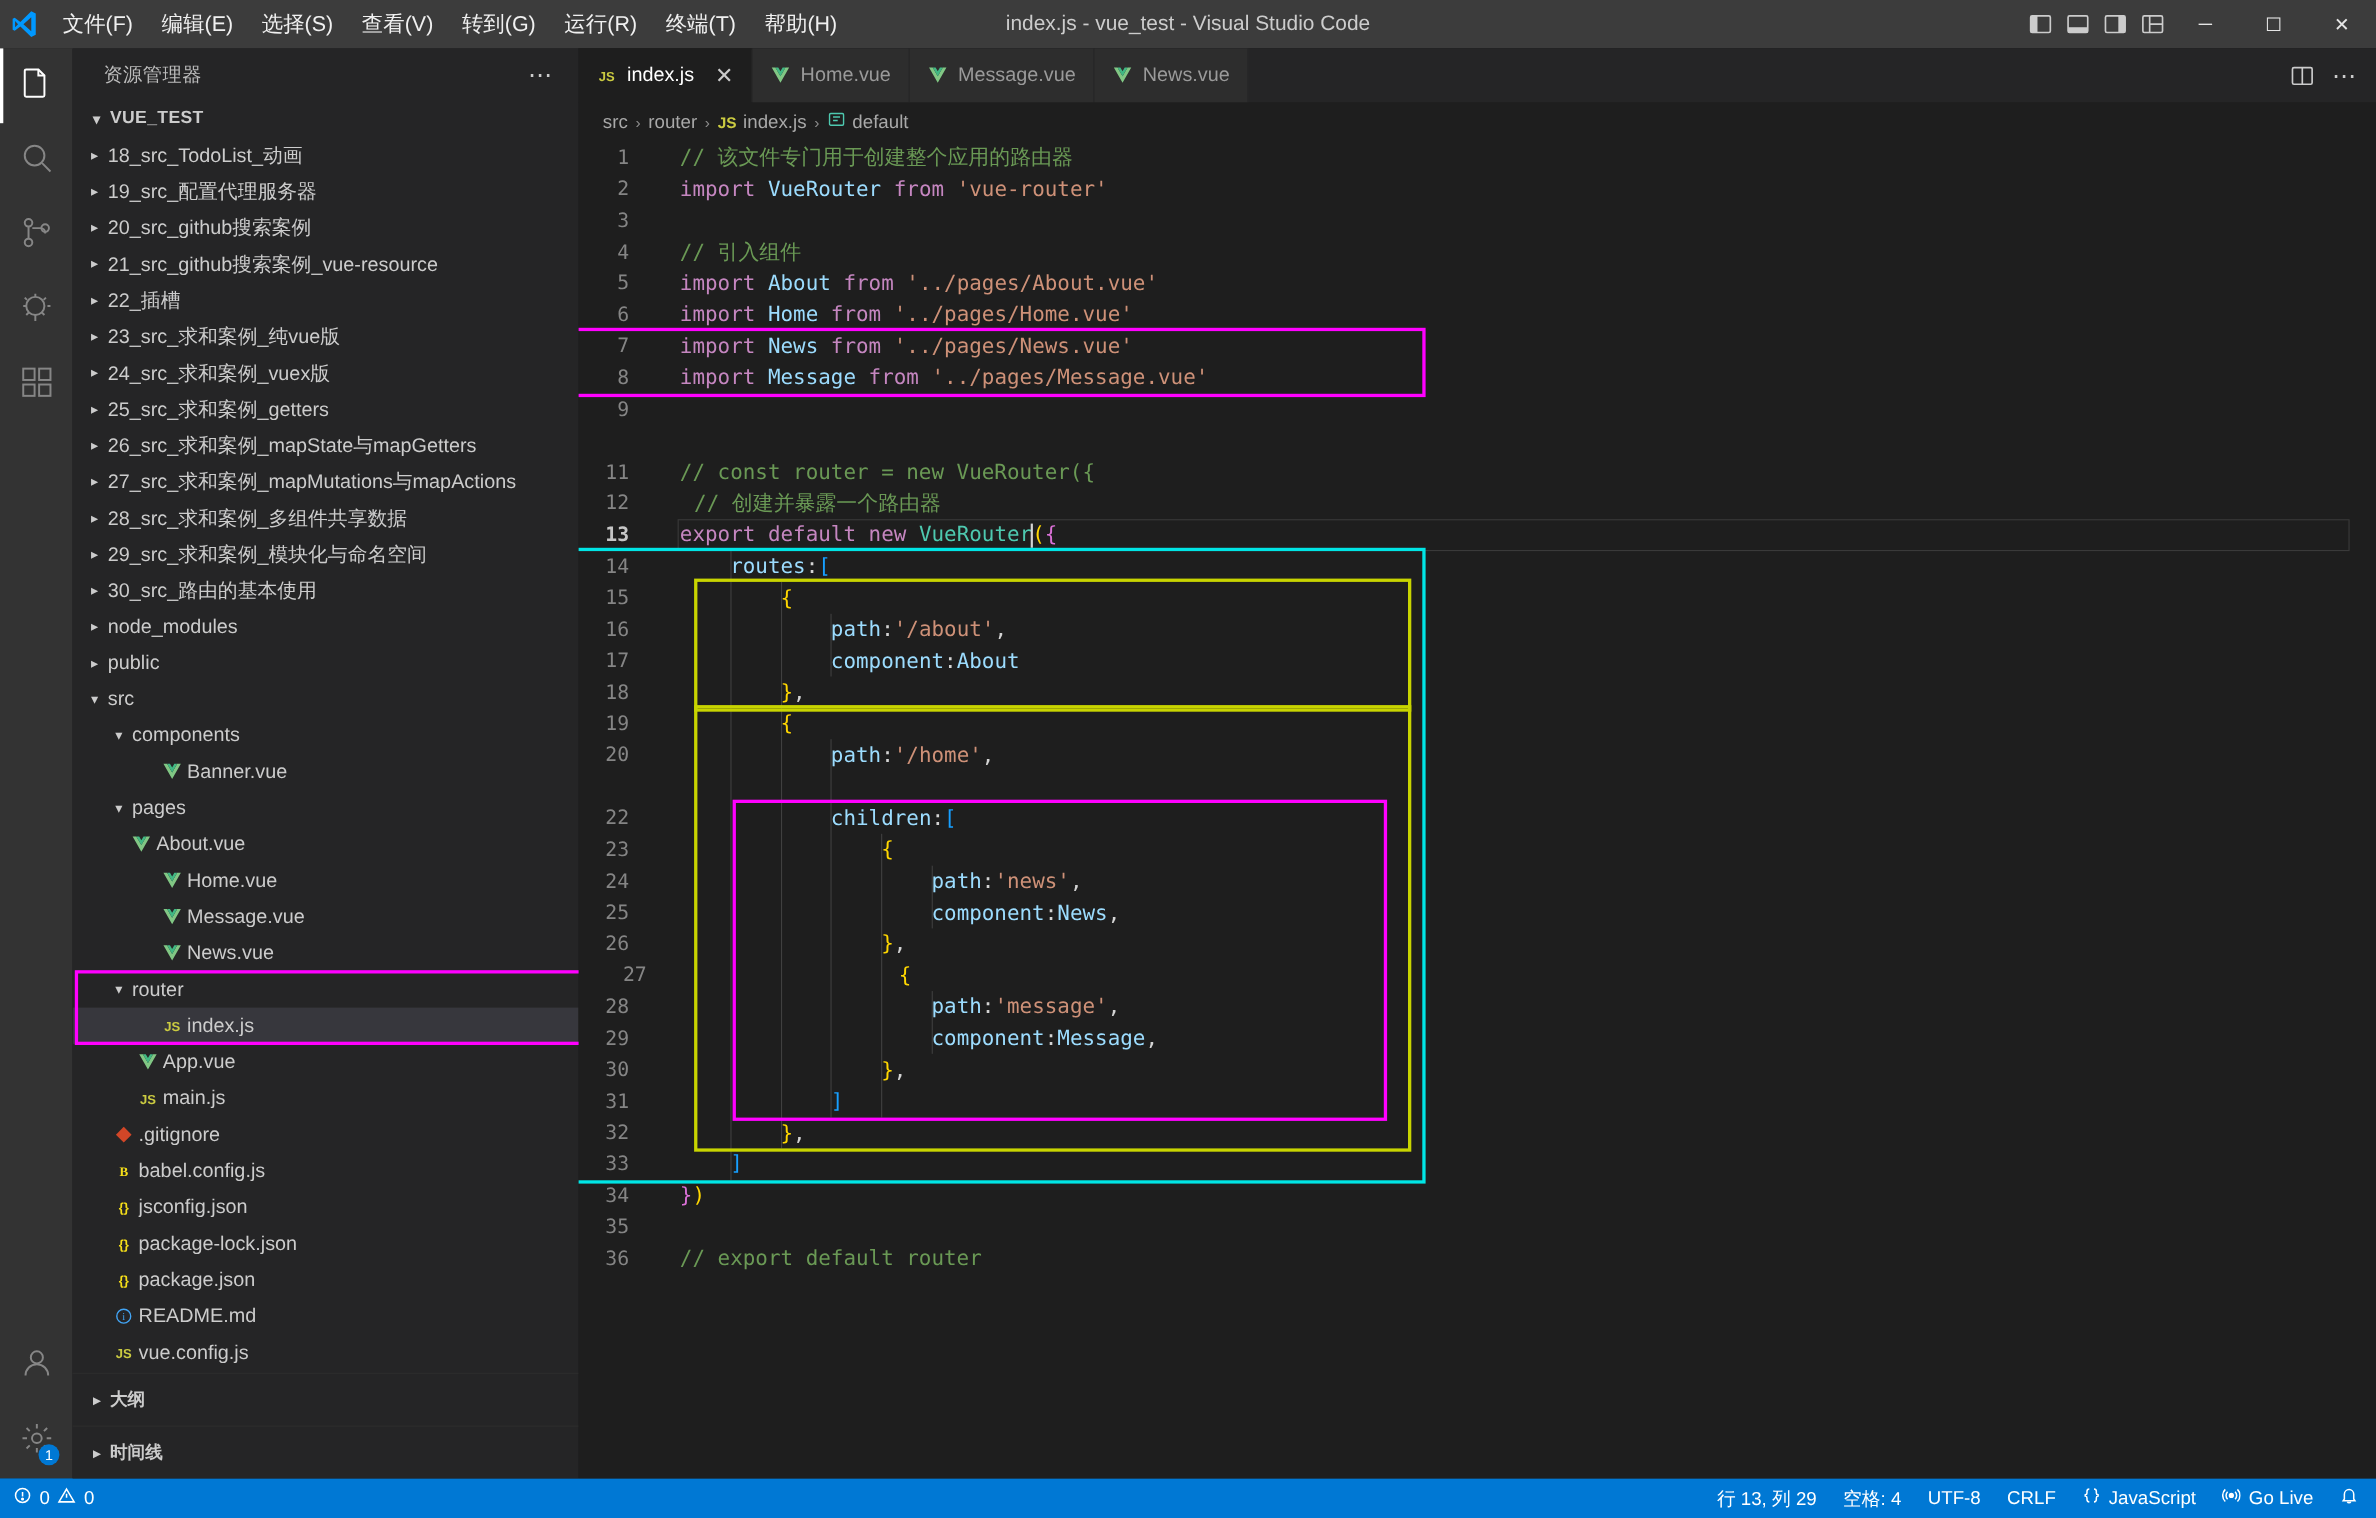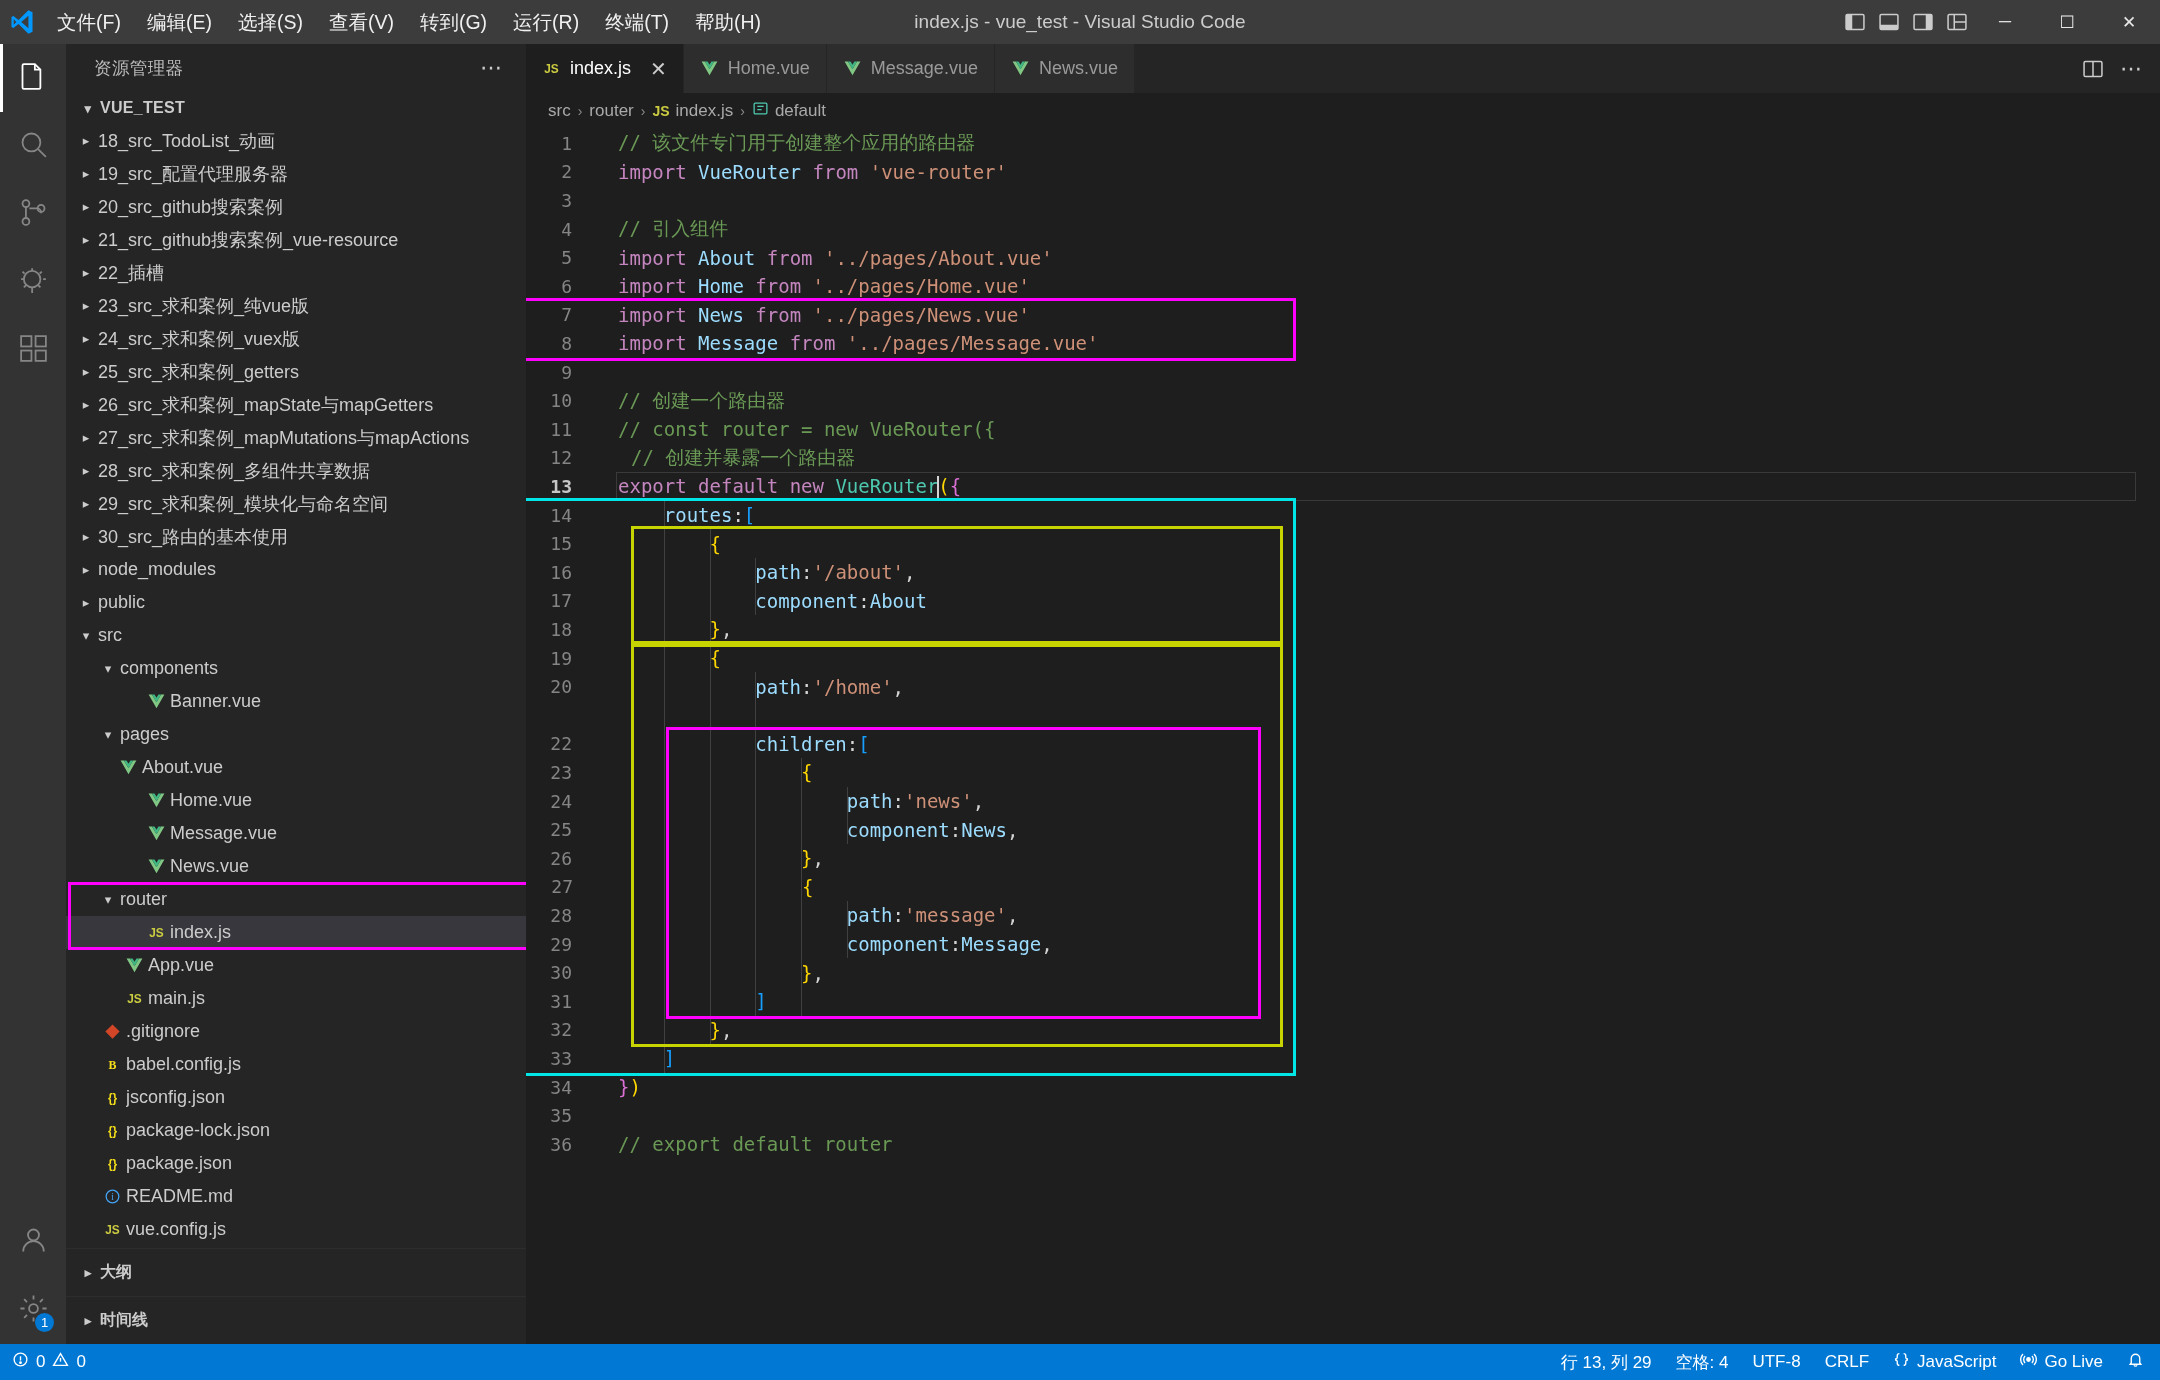--- a/index.html
+++ b/index.html
@@ -637,24 +637,20 @@
           <span class="ctext"><span class="t-kw">import</span><span class="t-pun"> </span><span class="t-var">News</span><span class="t-pun"> </span><span class="t-kw">from</span><span class="t-pun"> </span><span class="t-str">'../pages/News.vue'</span></span>
         </div>
         <div class="cline" style="top: 200.2px; position: absolute; left: 0px; right: 0px;">
           <span class="gutnum">8</span>
           <span class="ctext"><span class="t-kw">import</span><span class="t-pun"> </span><span class="t-var">Message</span><span class="t-pun"> </span><span class="t-kw">from</span><span class="t-pun"> </span><span class="t-str">'../pages/Message.vue'</span></span>
         </div>
         <div class="cline" style="top: 228.8px; position: absolute; left: 0px; right: 0px;">
           <span class="gutnum">9</span>
           <span class="ctext"></span>
         </div>
-        <div class="cline" style="top: 257.4px; position: absolute; left: 0px; right: 0px;">
-          <span class="gutnum">10</span>
-          <span class="ctext"><span class="t-com">// 创建一个路由器</span></span>
-        </div>
         <div class="cline" style="top: 286px; position: absolute; left: 0px; right: 0px;">
           <span class="gutnum">11</span>
           <span class="ctext"><span class="t-com">// const router = new VueRouter({</span></span>
         </div>
         <div class="cline" style="top: 314.6px; position: absolute; left: 0px; right: 0px; gap: 13px;">
           <span class="gutnum">12</span>
           <span class="ctext"><span class="t-com">// 创建并暴露一个路由器</span></span>
         </div>
         <div class="cline active-line" style="top: 343.2px; position: absolute; left: 0px; right: 0px;">
           <span class="gutnum">13</span>
@@ -701,21 +697,21 @@
           <span class="ctext"><span class="t-pun">                    </span><span class="t-var">path</span><span class="t-pun">:</span><span class="t-str">'news'</span><span class="t-pun">,</span></span>
         </div>
         <div class="cline" style="top: 686.4px; position: absolute; left: 0px; right: 0px;">
           <span class="gutnum">25</span>
           <span class="ctext"><span class="t-pun">                    </span><span class="t-var">component</span><span class="t-pun">:</span><span class="t-var">News</span><span class="t-pun">,</span></span>
         </div>
         <div class="cline" style="top: 715px; position: absolute; left: 0px; right: 0px;">
           <span class="gutnum">26</span>
           <span class="ctext"><span class="t-pun">                </span><span class="t-br1">}</span><span class="t-pun">,</span></span>
         </div>
-        <div class="cline" style="top: 743.6px; position: absolute; left: 1px; right: 0px;">
+        <div class="cline" style="top: 743.6px; position: absolute; left: 16px; right: 0px;">
           <span class="gutnum">27</span>
           <span class="ctext"><span class="t-pun">                </span><span class="t-br1">{</span></span>
         </div>
         <div class="cline" style="top: 772.2px; position: absolute; left: 0px; right: 0px;">
           <span class="gutnum">28</span>
           <span class="ctext"><span class="t-pun">                    </span><span class="t-var">path</span><span class="t-pun">:</span><span class="t-str">'message'</span><span class="t-pun">,</span></span>
         </div>
         <div class="cline" style="top: 800.8px; position: absolute; left: 0px; right: 0px;">
           <span class="gutnum">29</span>
           <span class="ctext"><span class="t-pun">                    </span><span class="t-var">component</span><span class="t-pun">:</span><span class="t-var">Message</span><span class="t-pun">,</span></span>

